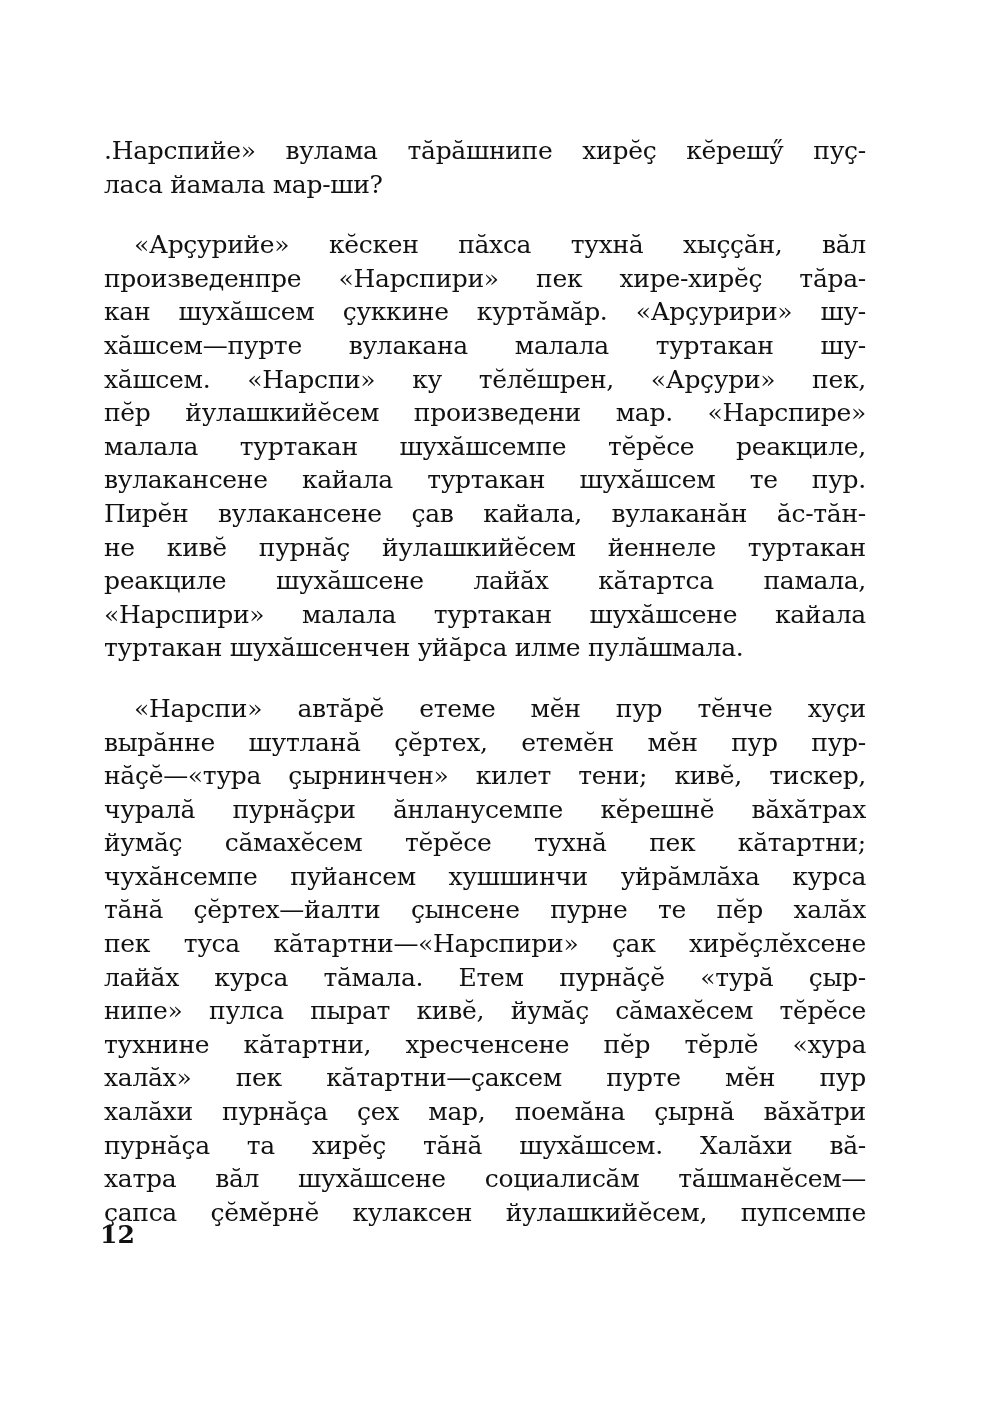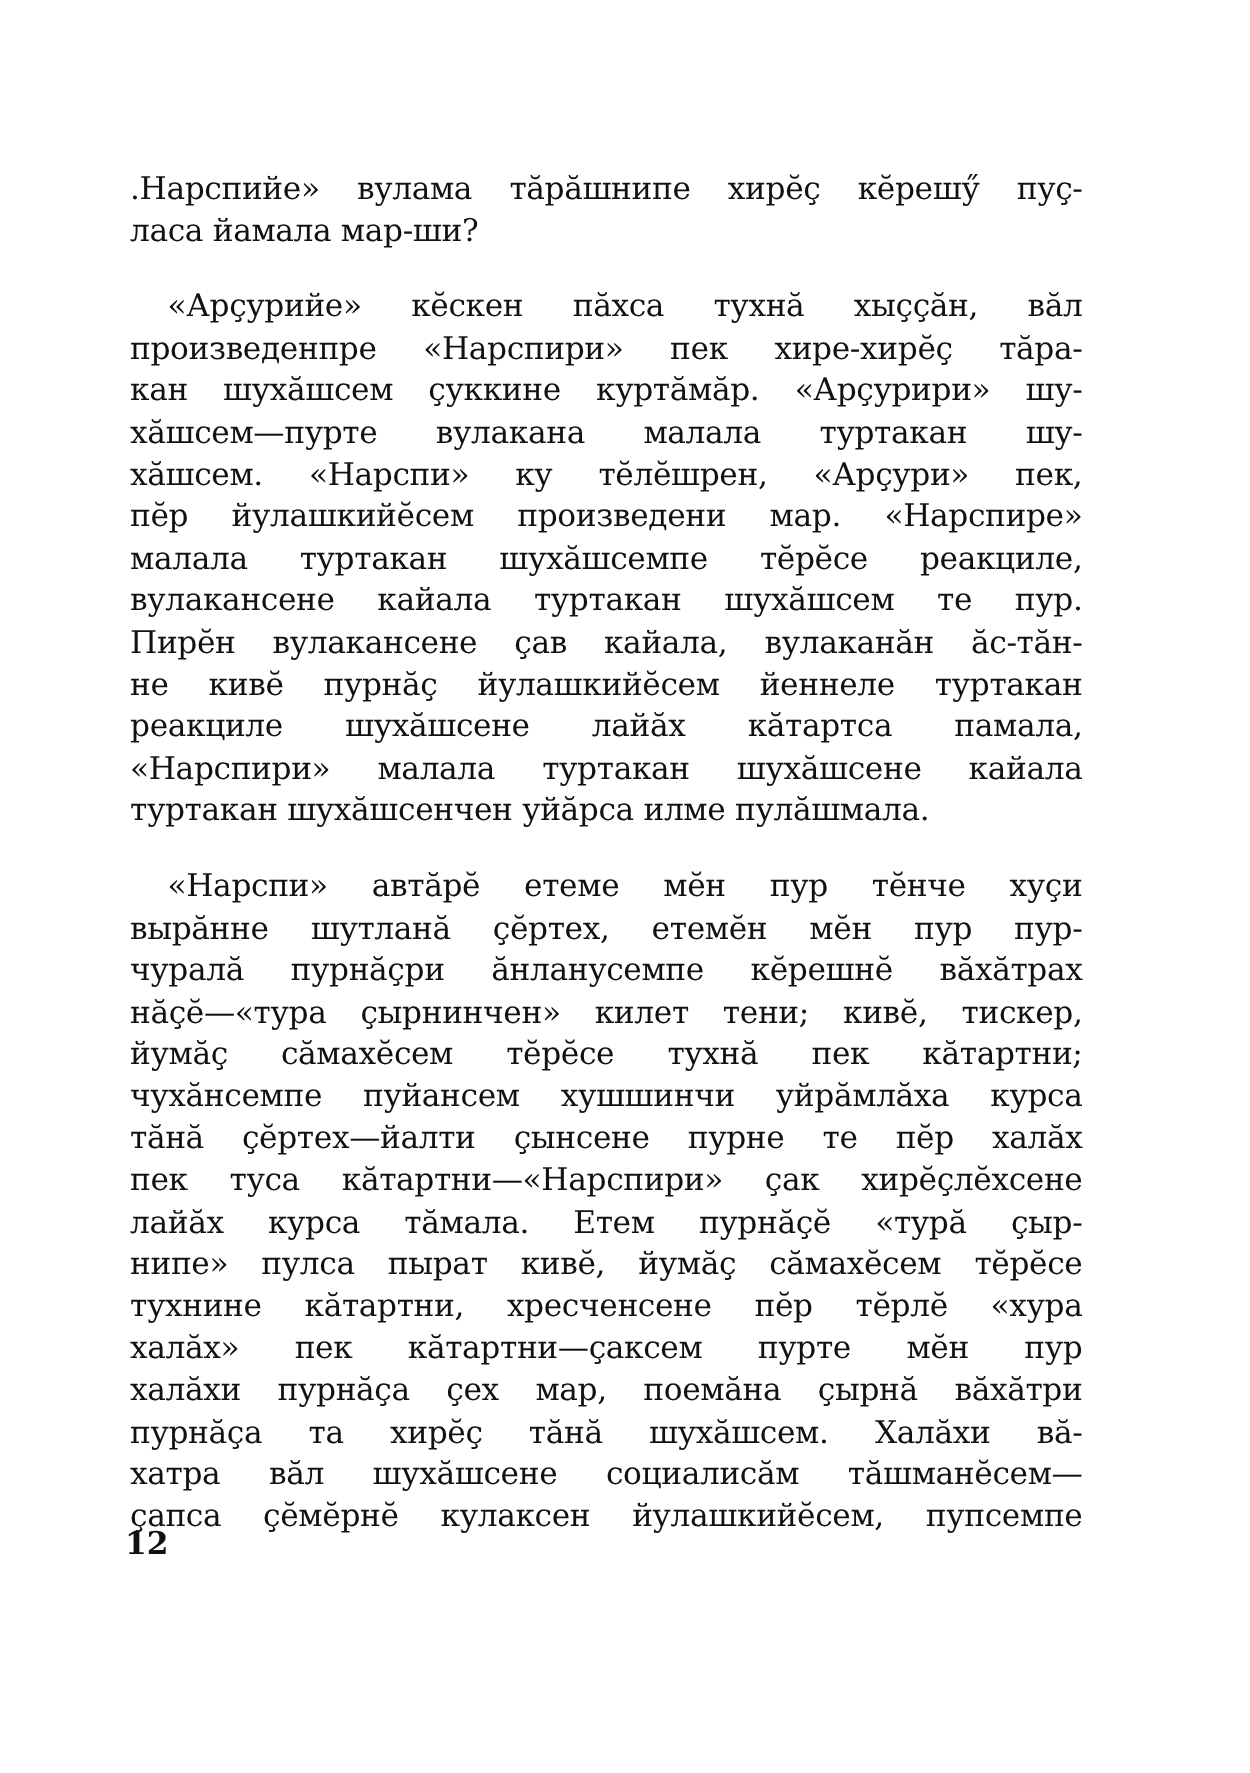--- a/index.html
+++ b/index.html
@@ -145,33 +145,33 @@
     <div class="line">
         <span>вырăнне</span>
         <span>шутланă</span>
         <span>çĕртех,</span>
         <span>етемĕн</span>
         <span>мĕн</span>
         <span>пур</span>
         <span>пур-</span>
       </div>
     <div class="line">
-        <span>чуралă</span>
-        <span>пурнăçри</span>
-        <span>ăнланусемпе</span>
-        <span>кĕрешнĕ</span>
-        <span>вăхăтрах</span>
-      </div>
-    <div class="line">
         <span>нăçĕ—«тура</span>
         <span>çырнинчен»</span>
         <span>килет</span>
         <span>тени;</span>
         <span>кивĕ,</span>
         <span>тискер,</span>
+      </div>
+    <div class="line">
+        <span>чуралă</span>
+        <span>пурнăçри</span>
+        <span>ăнланусемпе</span>
+        <span>кĕрешнĕ</span>
+        <span>вăхăтрах</span>
       </div>
     <div class="line">
         <span>йумăç</span>
         <span>сăмахĕсем</span>
         <span>тĕрĕсе</span>
         <span>тухнă</span>
         <span>пек</span>
         <span>кăтартни;</span>
       </div>
     <div class="line">

